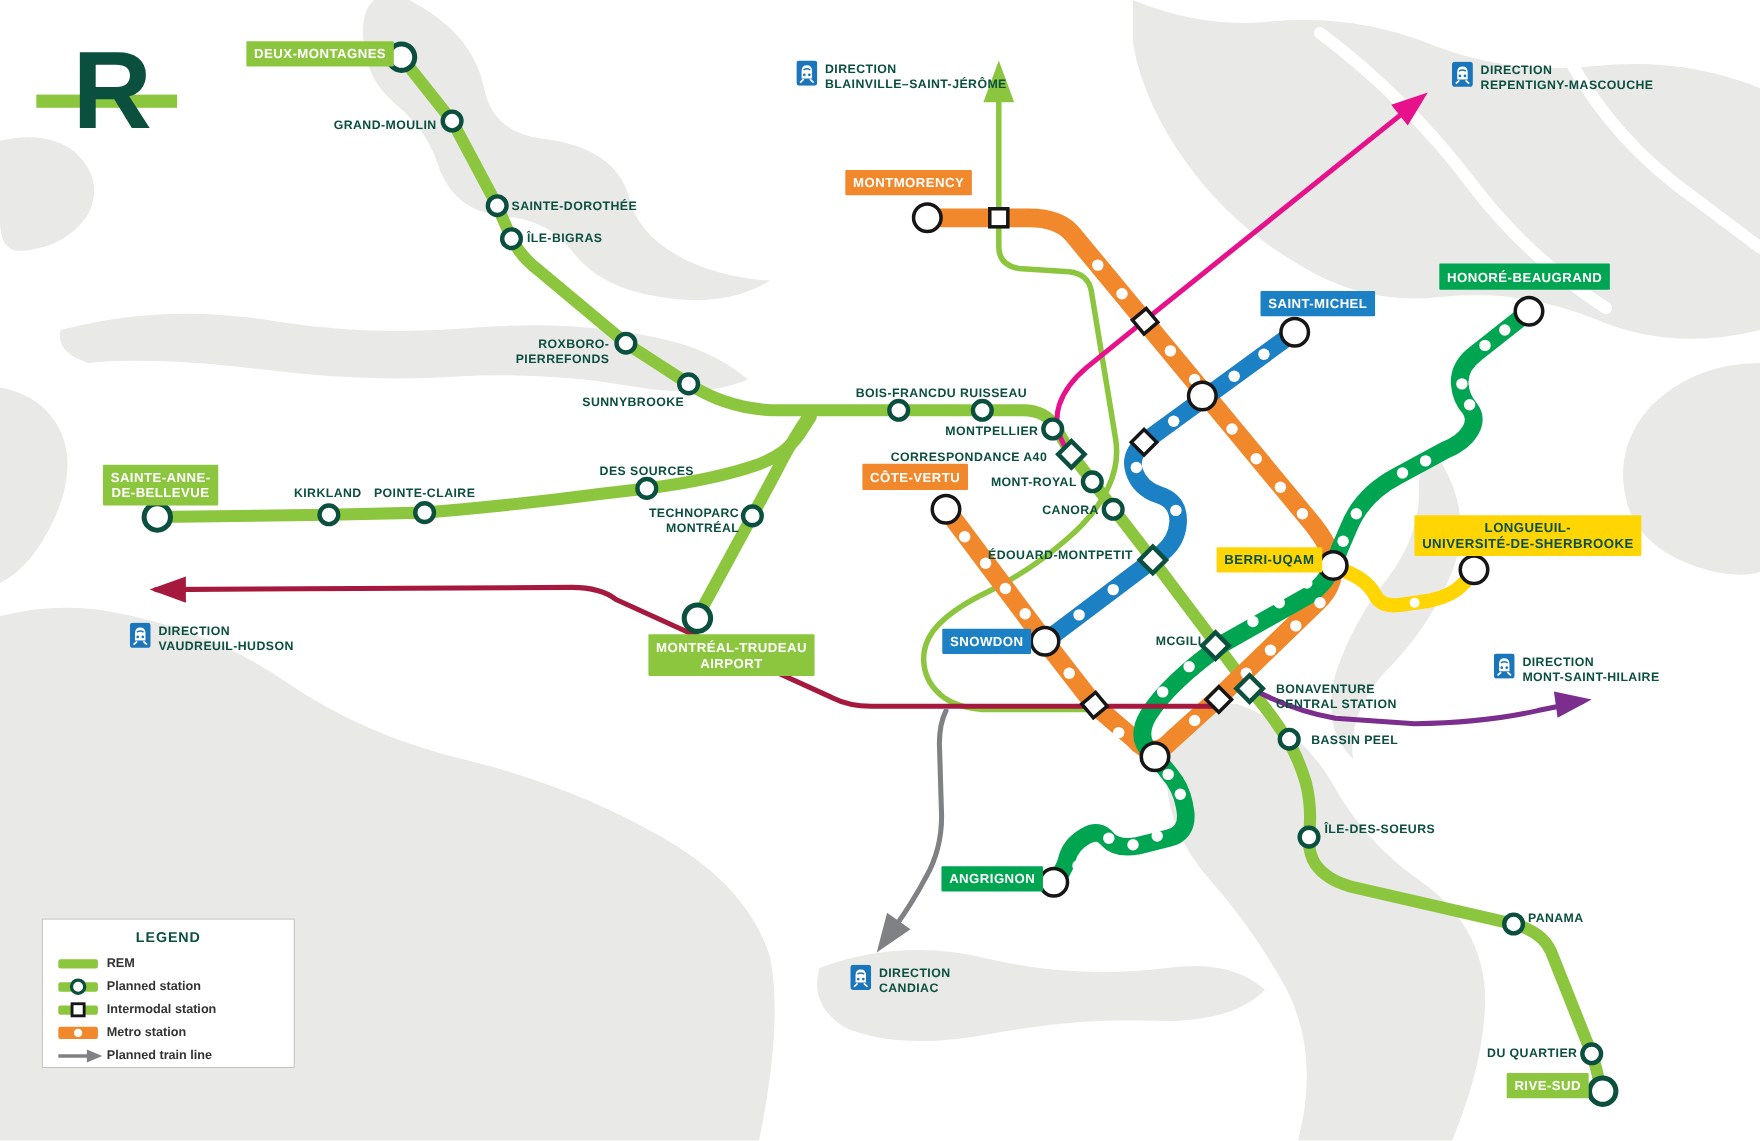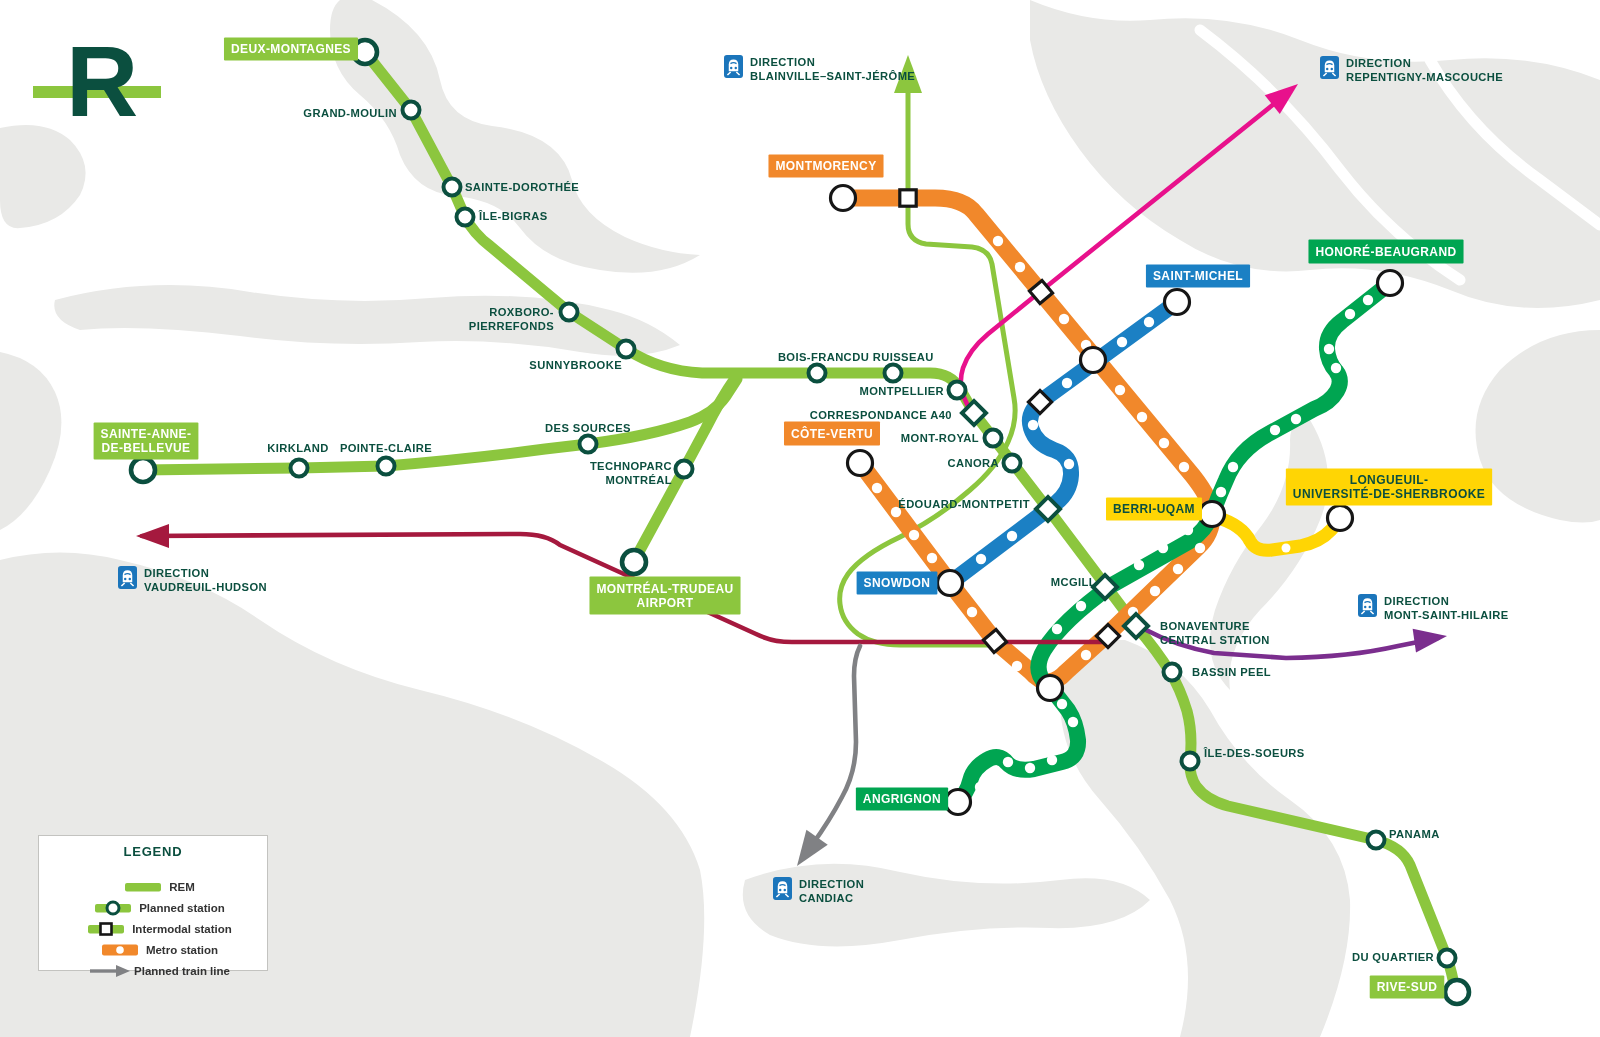--- a/index.html
+++ b/index.html
@@ -1,22 +1,22 @@
 <!DOCTYPE html>
 <html><head>
 <meta charset="utf-8">
 <style>
   html,body{margin:0;padding:0;background:#fff;}
   .stage{position:relative;width:1600px;height:1037px;overflow:hidden;background:#fff;
          font-family:"Liberation Sans", sans-serif;}
   svg text{font-family:"Liberation Sans", sans-serif;}
   .legend-box{position:absolute;left:38px;top:835px;width:230px;height:136px;background:#fff;
       border:1px solid #c3c3c0;box-sizing:border-box;padding:8px 0 0 0;}
-  .legend-title{text-align:center;font-size:13px;font-weight:bold;color:#0B4F3F;letter-spacing:.8px;margin-bottom:17px;}
-  .legend-row{display:flex;align-items:center;height:21px;padding-left:12px;justify-content:center;}
+  .legend-title{text-align:center;font-size:13px;font-weight:bold;color:#0B4F3F;letter-spacing:.8px;margin-bottom:6px;}
+  .legend-row{display:flex;align-items:center;height:21px;padding-left:12px;}
   .legend-row svg{flex:0 0 46px;height:18px;}
   .legend-row span{font-size:11.5px;font-weight:bold;color:#333;}
   .logo{position:absolute;left:30px;top:34px;width:140px;height:92px;}
 </style>
 </head>
 <body>
 
 <div class="stage">
   <svg id="map-svg" width="1600" height="1037" viewBox="0 0 1600 1037">
     <defs>

